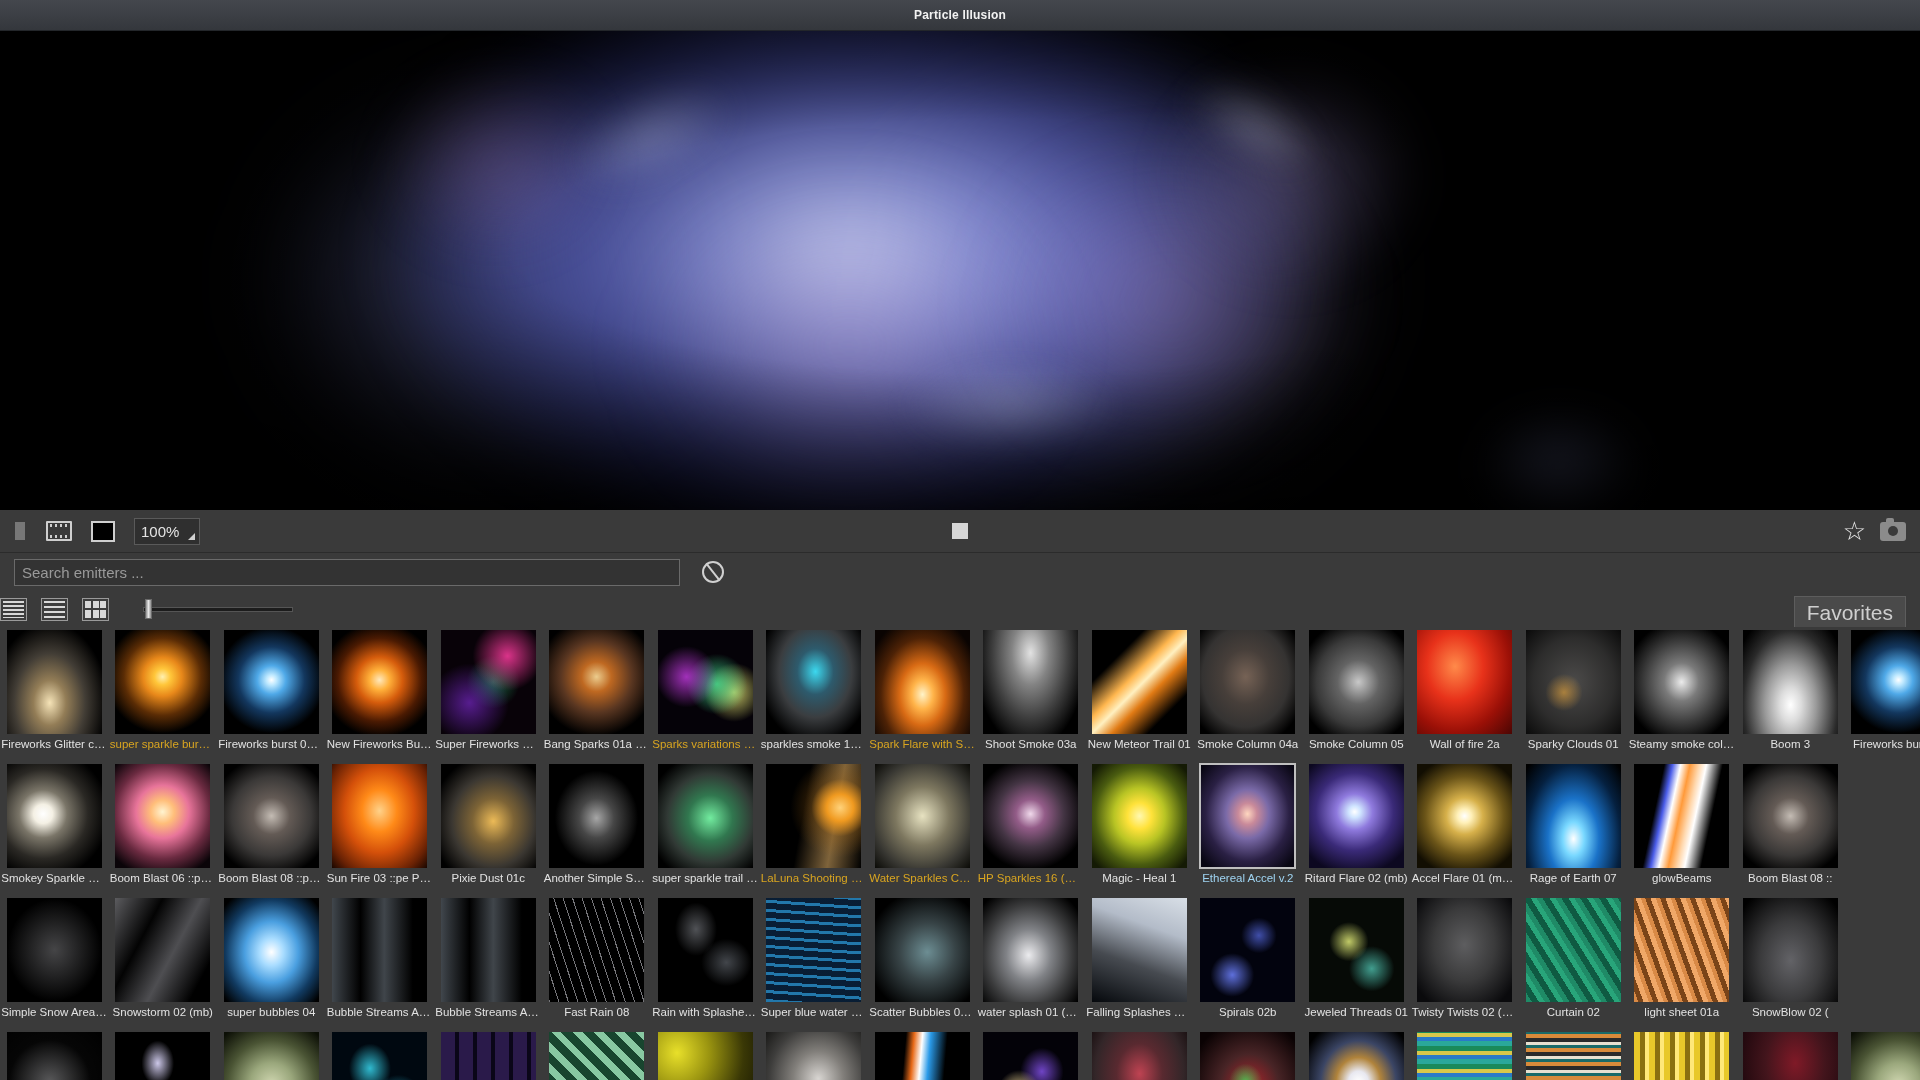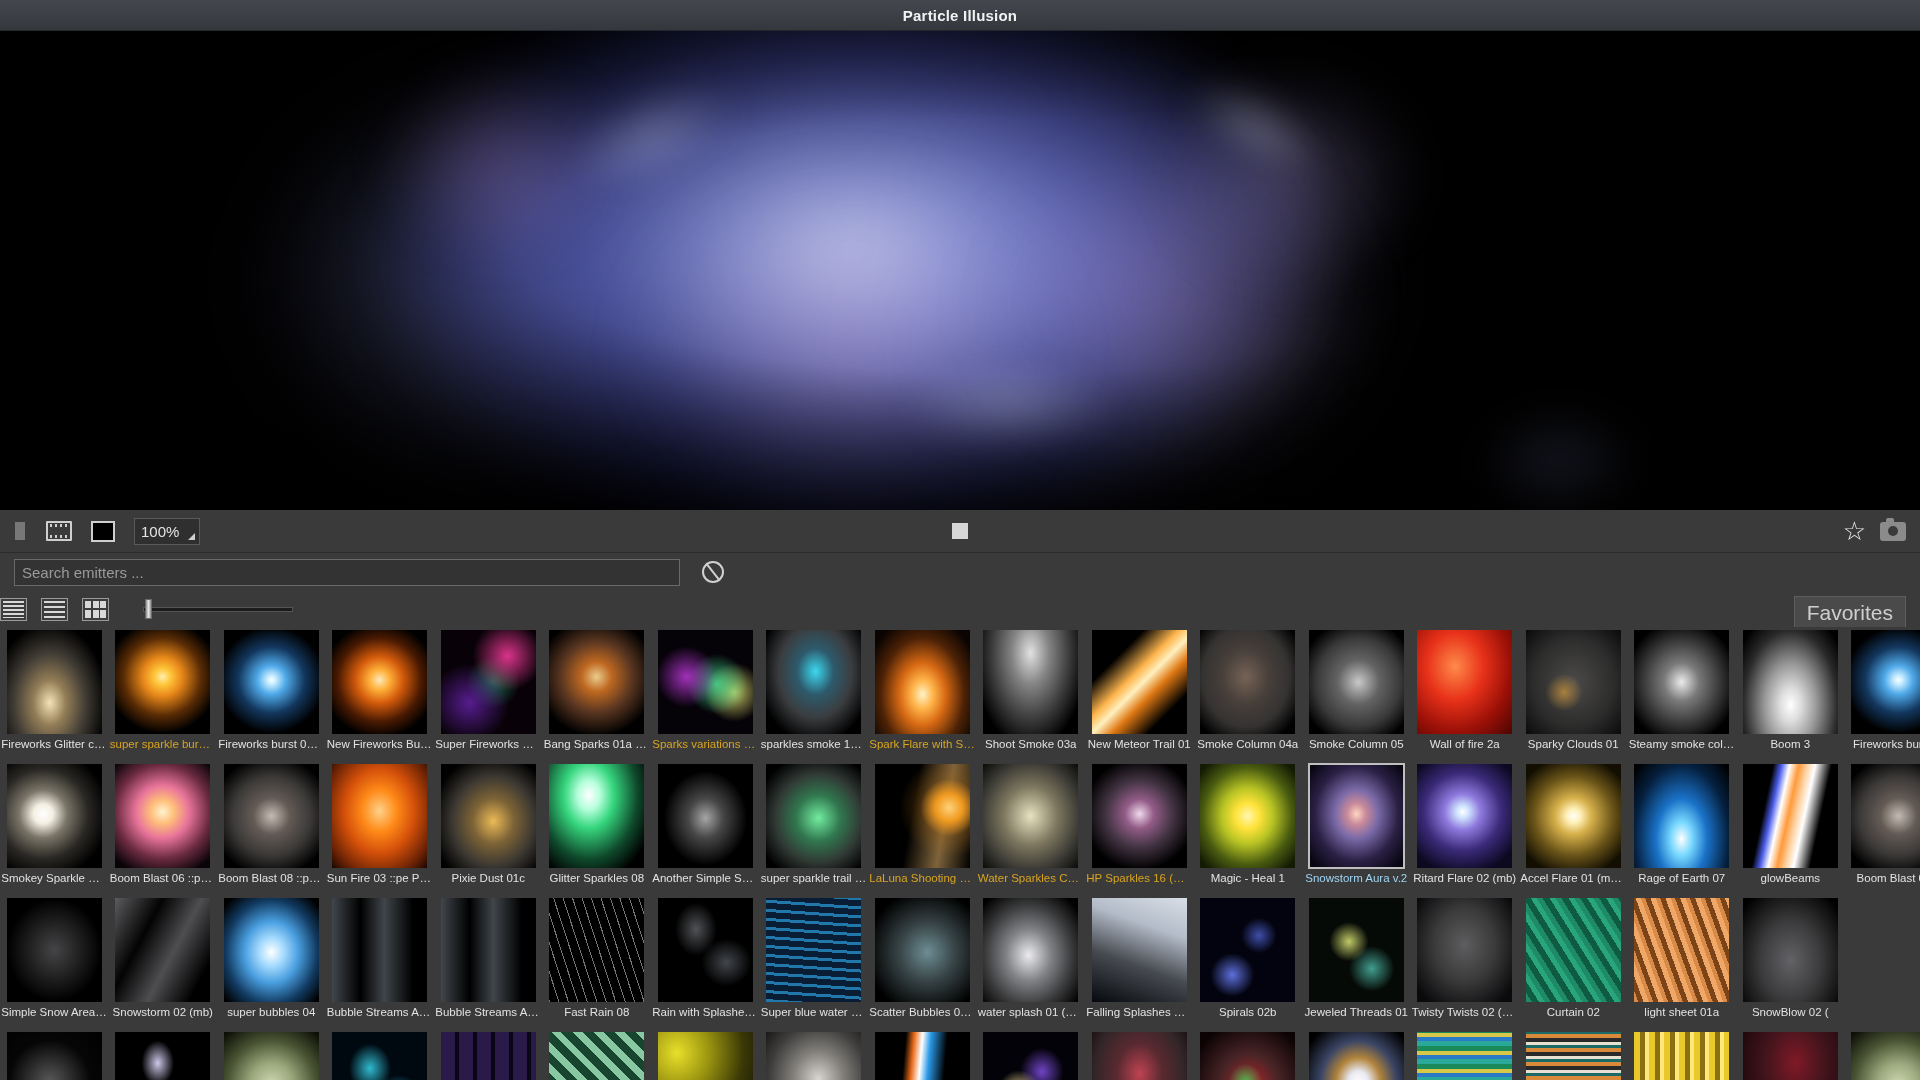--- a/index.html
+++ b/index.html
@@ -12,21 +12,21 @@
 
   
   #titlebar {
     height: 31px; width: 100%;
     background: linear-gradient(to bottom, #44474d 0%, #3c3f45 50%, #34373c 100%);
     border-bottom: 1px solid #23262a;
     display: flex; align-items: center; justify-content: center;
     position: relative;
   }
   #titlebar .title {
-    font-size: 15px; font-weight: bold; color: #f2f2f2;
+    font-size: 12px; font-weight: bold; color: #f2f2f2;
     letter-spacing: .2px;
   }
 
   
   #viewer {
     height: 479px; width: 100%;
     background: #000; position: relative; overflow: hidden;
   }
   .neb { position: absolute; border-radius: 50%; filter: blur(40px); }
   .neb-core {
@@ -353,24 +353,20 @@
       </div>
       <div class="cell">
         <div class="thumb" style="background: radial-gradient(at 50% 45%, rgb(255, 210, 138) 0%, rgb(255, 138, 24) 26%, rgb(212, 80, 10) 52%, rgb(106, 34, 4) 82%, rgb(24, 6, 0) 100%);"></div>
         <div class="cap">Sun Fire 03 ::pe PR::</div>
       </div>
       <div class="cell">
         <div class="thumb" style="background: radial-gradient(at 55% 55%, rgba(255, 200, 90, 0.9) 0%, rgba(190, 140, 50, 0.5) 28%, rgba(60, 42, 14, 0.2) 56%, rgb(0, 0, 0) 84%);"></div>
         <div class="cap">Pixie Dust 01c</div>
       </div>
       <div class="cell">
-        <div class="thumb" style="background: radial-gradient(at 42% 30%, rgb(255, 255, 255) 0%, rgb(182, 255, 220) 14%, rgb(54, 214, 126) 32%, rgb(15, 74, 44) 62%, rgb(0, 0, 0) 86%);"></div>
-        <div class="cap">Glitter Sparkles 08</div>
-      </div>
-      <div class="cell">
         <div class="thumb" style="background: radial-gradient(at 50% 52%, rgba(255, 255, 255, 0.55) 0%, rgba(120, 120, 120, 0.2) 26%, rgb(0, 0, 0) 62%);"></div>
         <div class="cap">Another Simple Spar...</div>
       </div>
       <div class="cell">
         <div class="thumb" style="background: radial-gradient(at 55% 52%, rgba(120, 255, 170, 0.9) 0%, rgba(40, 180, 100, 0.5) 30%, rgba(12, 54, 32, 0.2) 58%, rgb(0, 0, 0) 86%);"></div>
         <div class="cap">super sparkle trail 02</div>
       </div>
       <div class="cell">
         <div class="thumb" style="background: radial-gradient(circle at 78% 42%, rgb(255, 210, 122) 0%, rgb(240, 154, 32) 14%, rgba(160, 100, 20, 0.3) 30%, rgba(0, 0, 0, 0) 52%), linear-gradient(100deg, rgb(0, 0, 0) 40%, rgba(210, 150, 60, 0.45) 70%, rgb(0, 0, 0) 100%);"></div>
         <div class="cap fav">LaLuna Shooting Sta...</div>
@@ -382,21 +378,21 @@
       <div class="cell">
         <div class="thumb" style="background: radial-gradient(circle at 50% 48%, rgba(255, 230, 250, 0.92) 0%, rgba(220, 120, 200, 0.55) 20%, rgba(90, 40, 90, 0.3) 46%, rgb(0, 0, 0) 78%);"></div>
         <div class="cap fav">HP Sparkles 16 (mb)</div>
       </div>
       <div class="cell">
         <div class="thumb" style="background: radial-gradient(rgb(255, 248, 176) 0%, rgb(255, 226, 58) 18%, rgb(184, 196, 36) 38%, rgb(74, 92, 16) 66%, rgb(20, 26, 4) 92%);"></div>
         <div class="cap">Magic - Heal 1</div>
       </div>
       <div class="cell">
         <div class="thumb selected" style="background: radial-gradient(at 50% 48%, rgb(255, 215, 192) 0%, rgb(201, 138, 154) 14%, rgb(122, 106, 168) 32%, rgb(42, 32, 68) 62%, rgb(8, 6, 18) 90%);"></div>
-        <div class="cap sel">Snowstorm  Aura v.2</div>
+        <div class="cap sel">Ethereal  Accel v.2</div>
       </div>
       <div class="cell">
         <div class="thumb" style="background: radial-gradient(circle at 48% 46%, rgb(255, 255, 255) 0%, rgb(207, 228, 255) 8%, rgb(143, 122, 222) 24%, rgb(58, 42, 120) 52%, rgb(12, 8, 32) 84%);"></div>
         <div class="cap">Ritard Flare 02 (mb)</div>
       </div>
       <div class="cell">
         <div class="thumb" style="background: radial-gradient(circle, rgb(255, 255, 255) 0%, rgb(255, 240, 184) 10%, rgb(214, 176, 74) 26%, rgb(106, 84, 24) 56%, rgb(18, 14, 2) 86%);"></div>
         <div class="cap">Accel Flare 01 (mb?)</div>
       </div>
       <div class="cell">

